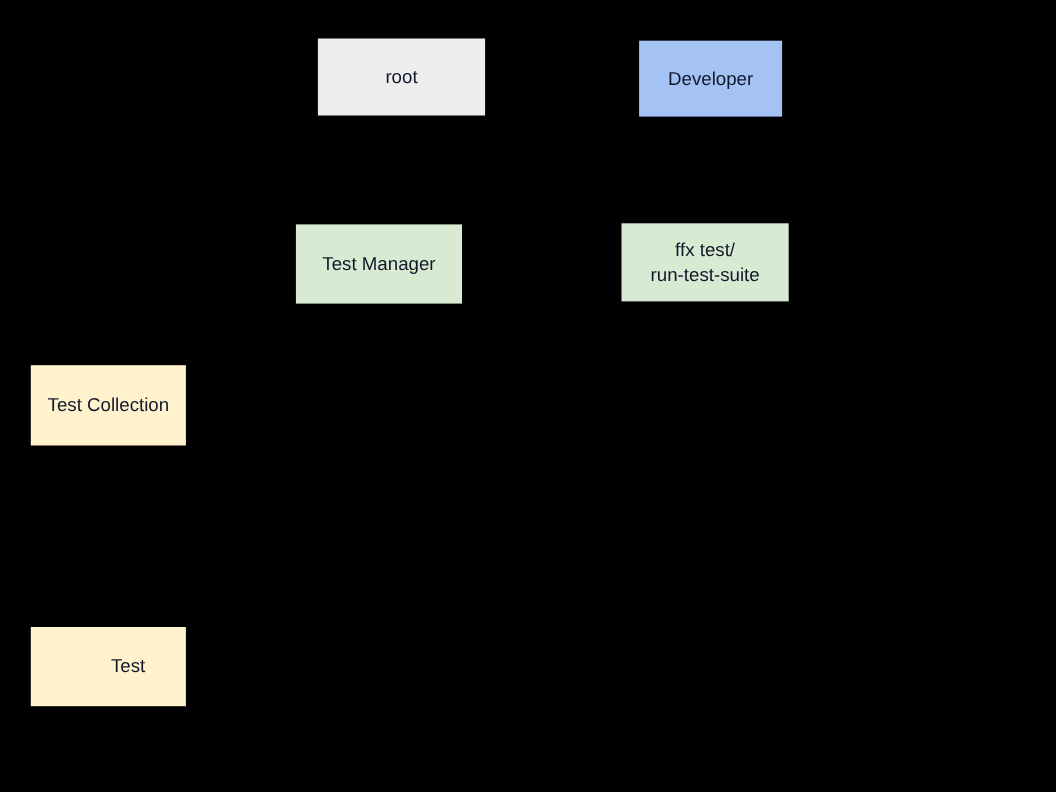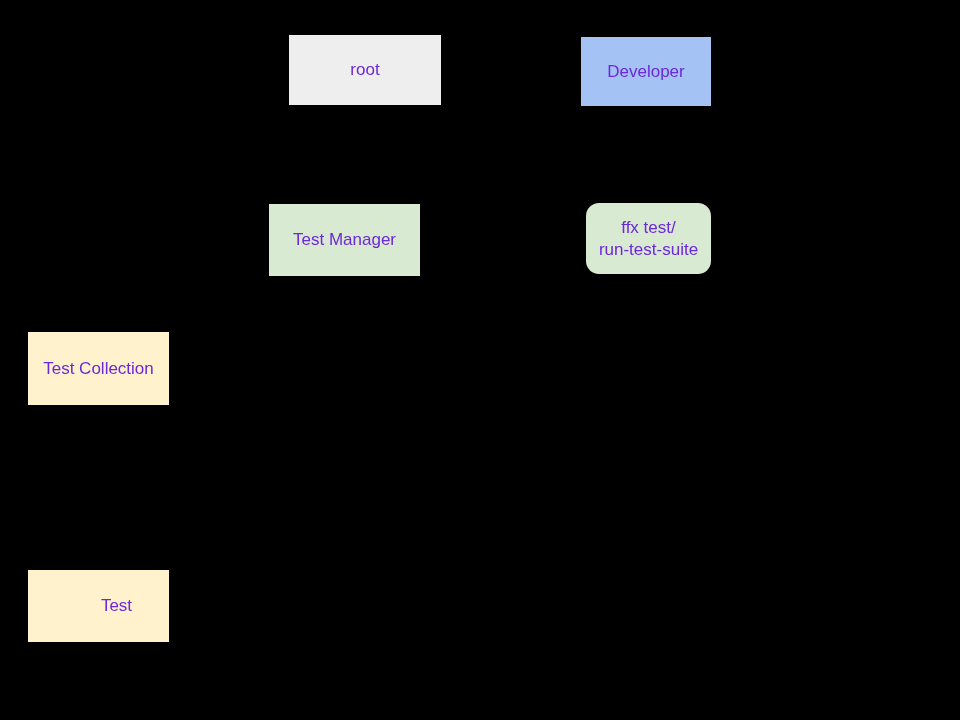--- a/index.html
+++ b/index.html
@@ -19,21 +19,21 @@
     position: absolute;
     display: flex;
     align-items: center;
     justify-content: center;
     text-align: center;
     box-sizing: border-box;
   }
   .node .label {
     font-size: 17px;
     line-height: 22px;
-    color: #6d28d9;
+    color: #0f172a;
     white-space: pre-line;
   }
 </style>
 </head>
 <body>
 
 <div class="canvas">
 
   <div class="node" style="left: 289px; top: 35px; width: 152px; height: 70px; background-color: rgb(238, 238, 238);">
     <span class="label">root</span>
@@ -41,21 +41,21 @@
 
   <div class="node" style="left: 581px; top: 37px; width: 130px; height: 69px; background-color: rgb(164, 194, 244);">
     <span class="label">Developer</span>
   </div>
 
 
   <div class="node" style="left: 269px; top: 204px; width: 151px; height: 72px; background-color: rgb(217, 234, 211);">
     <span class="label">Test Manager</span>
   </div>
 
-  <div class="node" style="left: 586px; top: 203px; width: 125px; height: 71px; background-color: rgb(217, 234, 211); border-radius: 13px;">
+  <div class="node" style="left: 565px; top: 203px; width: 152px; height: 71px; background-color: rgb(217, 234, 211);">
     <span class="label">ffx test/
 run-test-suite</span>
   </div>
 
   <div class="node" style="left: 28px; top: 332px; width: 141px; height: 73px; background-color: rgb(255, 242, 204); align-items: center;">
     <span class="label">Test Collection</span>
   </div>
 
   <div class="node" style="left: 28px; top: 570px; width: 141px; height: 72px; background-color: rgb(255, 242, 204); padding-left: 36px;">
     <span class="label">Test</span>

